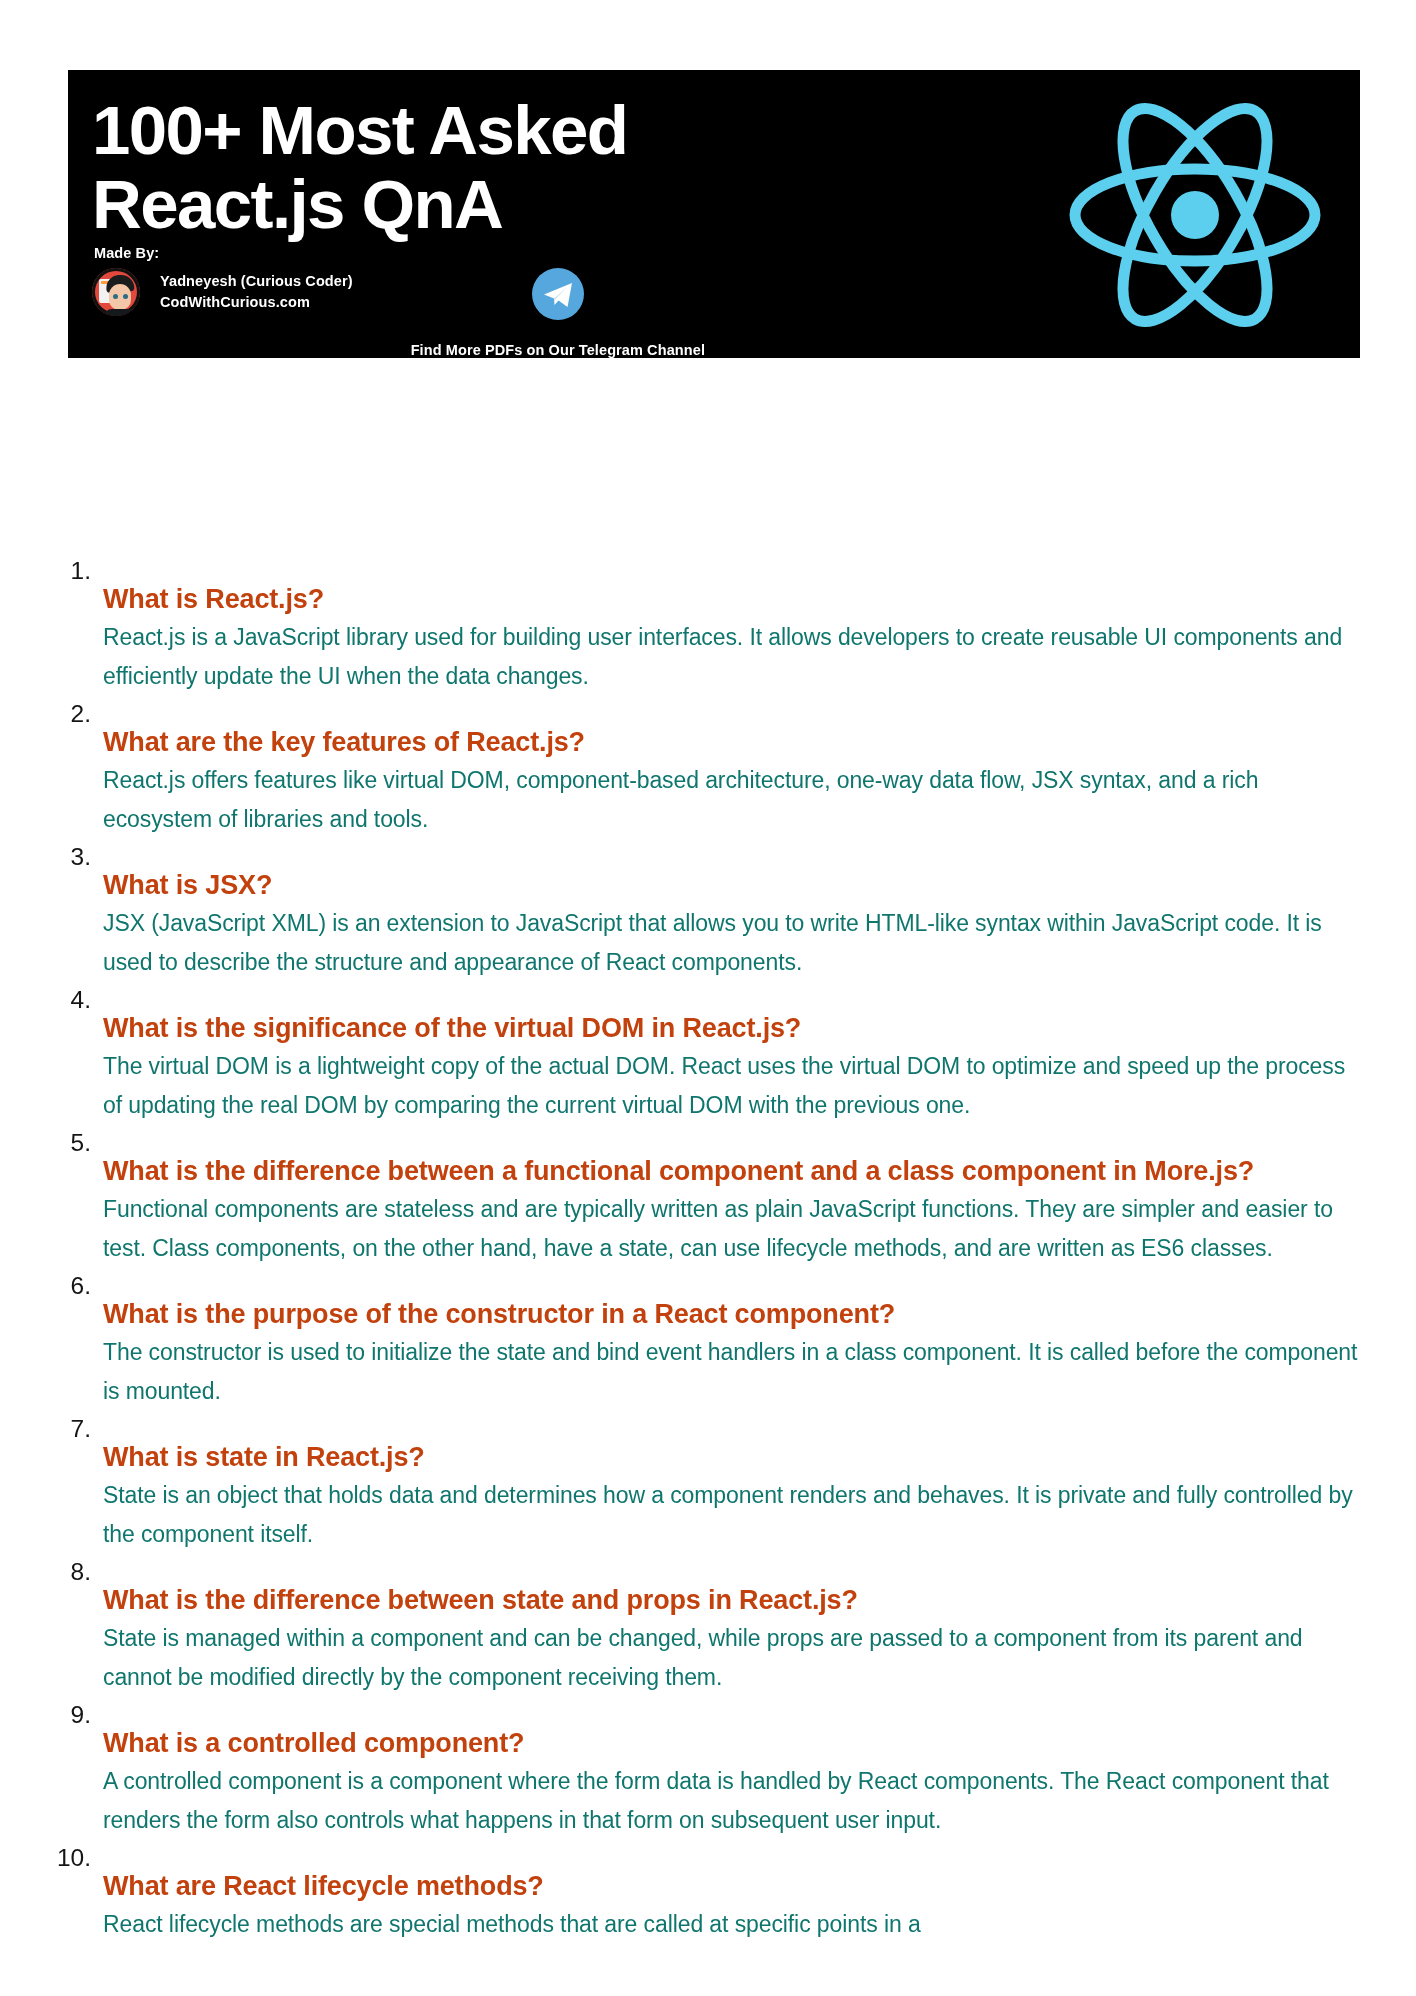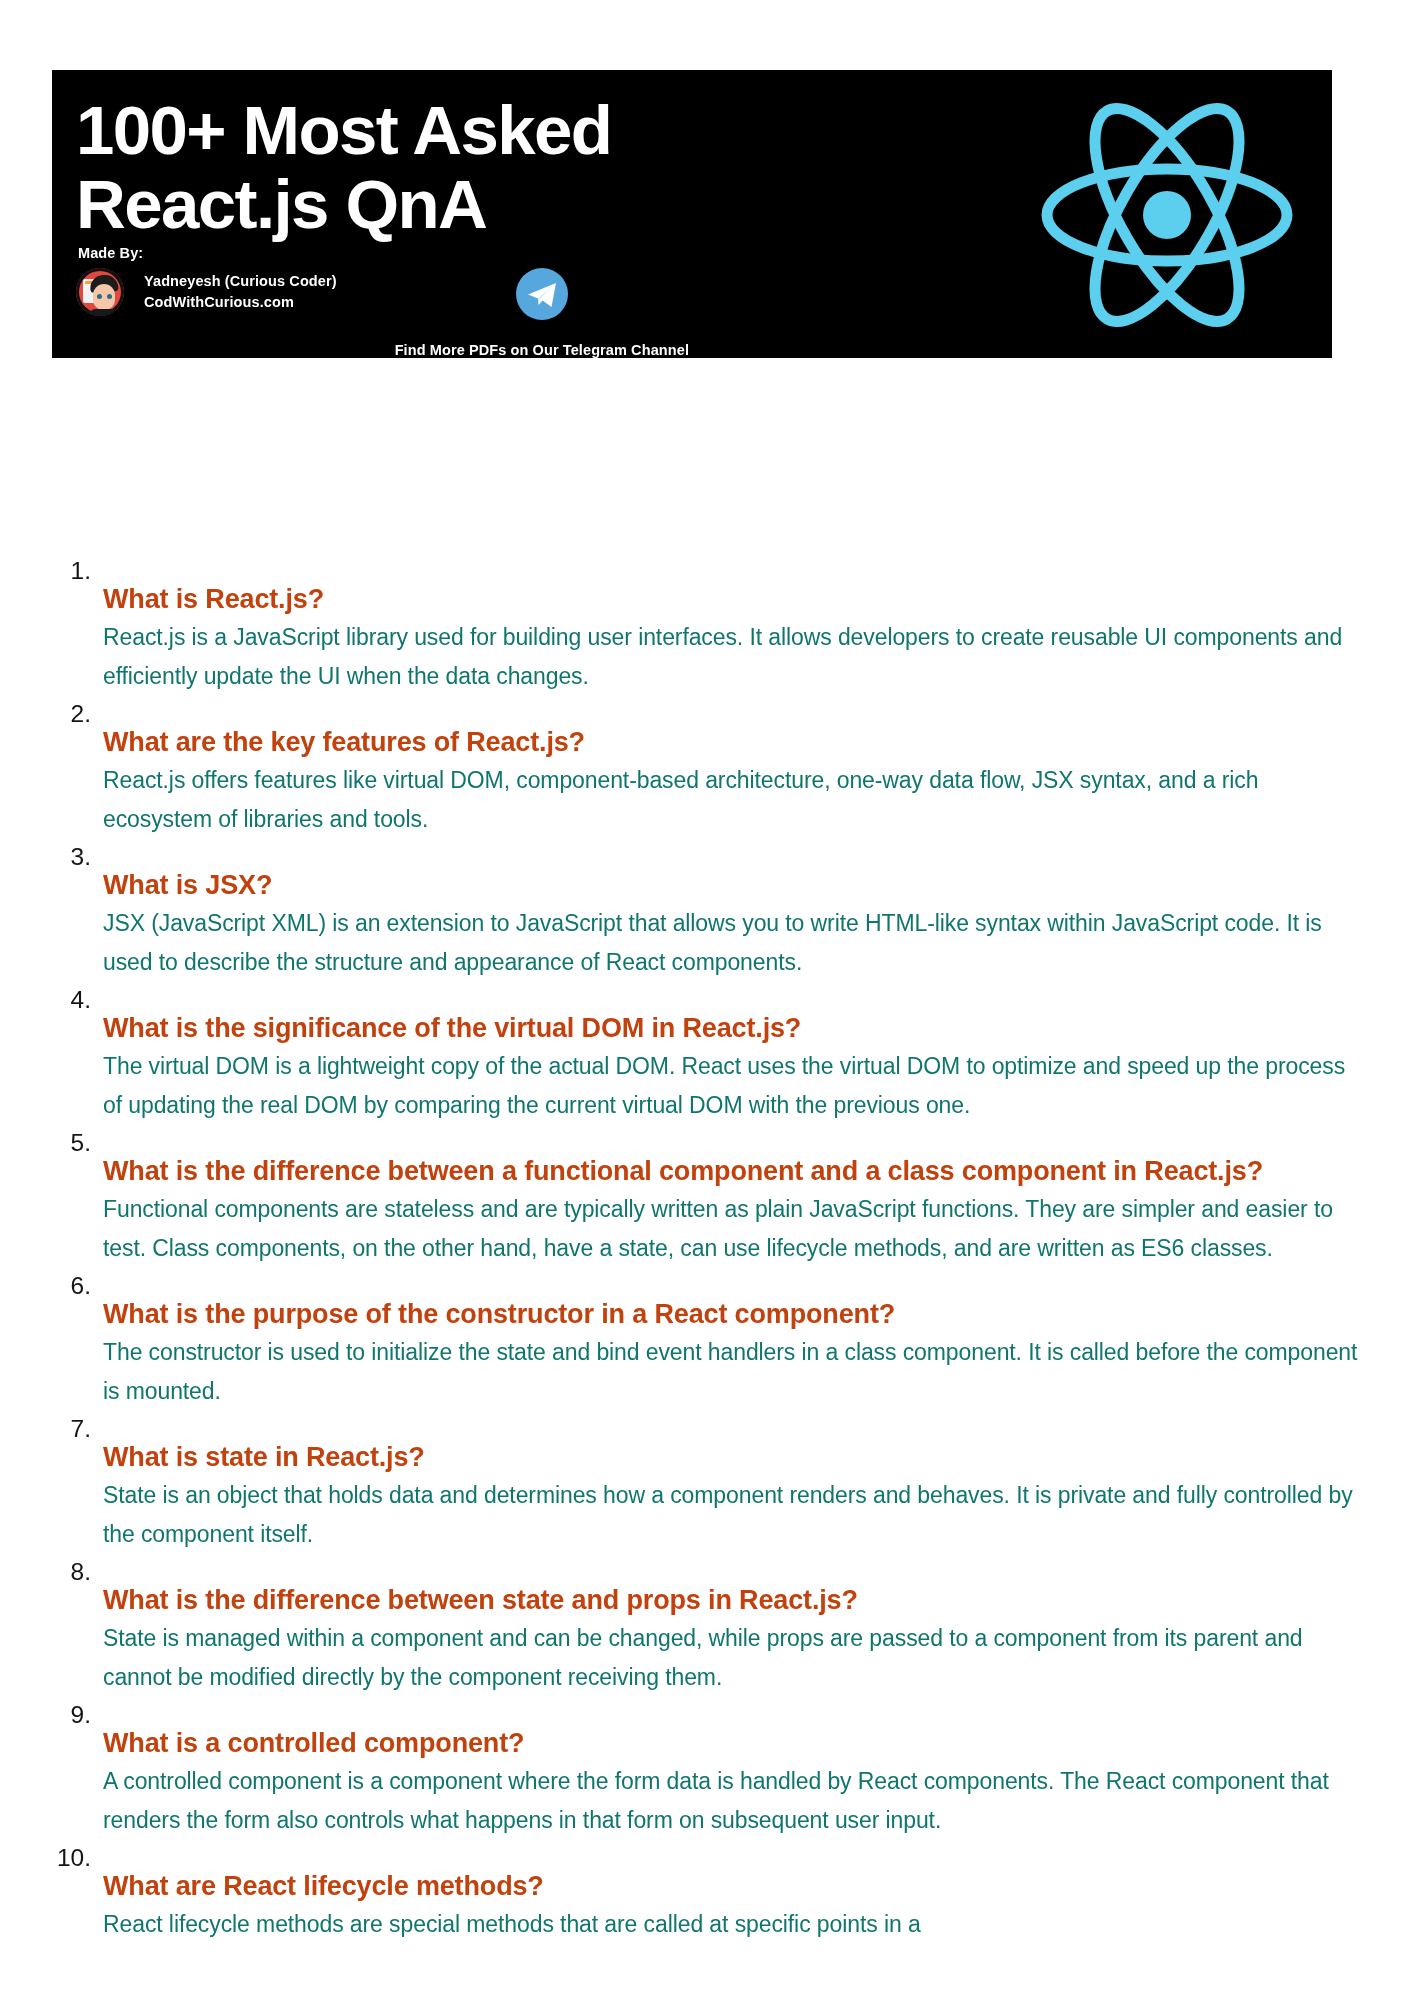--- a/index.html
+++ b/index.html
@@ -12,26 +12,27 @@
     height: 1996px;
     font-family: "Liberation Sans", sans-serif;
     -webkit-font-smoothing: antialiased;
     overflow: hidden;
     position: relative;
   }
 
   
   .banner {
     position: absolute;
-    left: 52px;
+    left: 68px;
     top: 70px;
     width: 1280px;
     height: 288px;
     background: #000000;
     overflow: hidden;
+    padding-left: 12px;
   }
 
   .banner-inner {
     position: absolute;
     left: 24px;
     top: 0px;
     width: 900px;
     height: 288px;
   }
 
@@ -311,21 +312,21 @@
     <div class="qnum">4.</div>
     <div class="qbody">
       <div class="question">What is the significance of the virtual DOM in React.js?</div>
       <div class="answer">The virtual DOM is a lightweight copy of the actual DOM. React uses the virtual DOM to optimize and speed up the process of updating the real DOM by comparing the current virtual DOM with the previous one.</div>
     </div>
   </div>
 
   <div class="qitem">
     <div class="qnum">5.</div>
     <div class="qbody">
-      <div class="question">What is the difference between a functional component and a class component in React.js?</div>
+      <div class="question">What is the difference between a functional component and a class component in More.js?</div>
       <div class="answer">Functional components are stateless and are typically written as plain JavaScript functions. They are simpler and easier to test. Class components, on the other hand, have a state, can use lifecycle methods, and are written as ES6 classes.</div>
     </div>
   </div>
 
   <div class="qitem">
     <div class="qnum">6.</div>
     <div class="qbody">
       <div class="question">What is the purpose of the constructor in a React component?</div>
       <div class="answer">The constructor is used to initialize the state and bind event handlers in a class component. It is called before the component is mounted.</div>
     </div>

